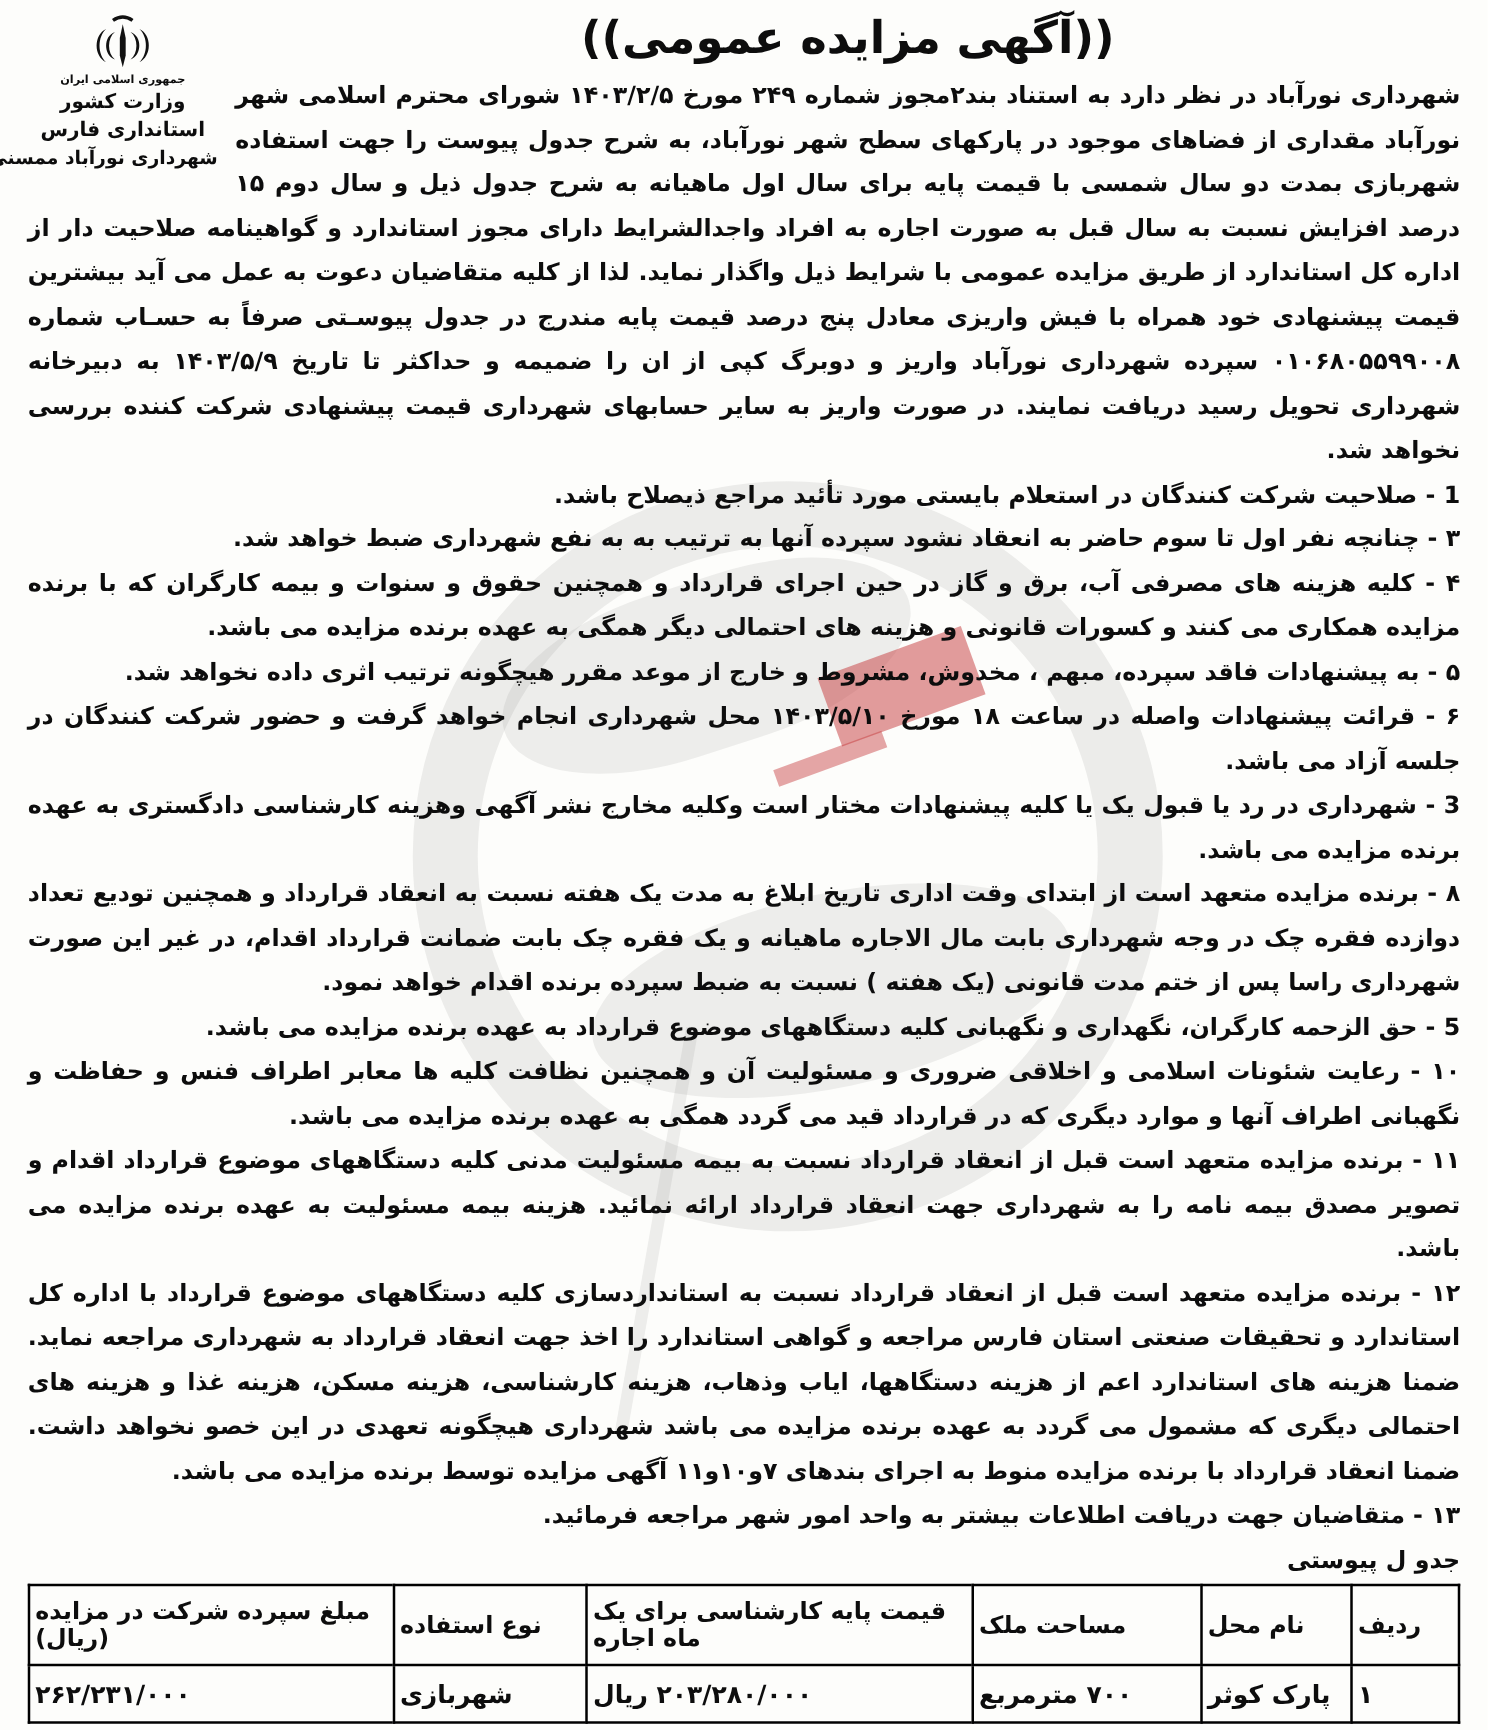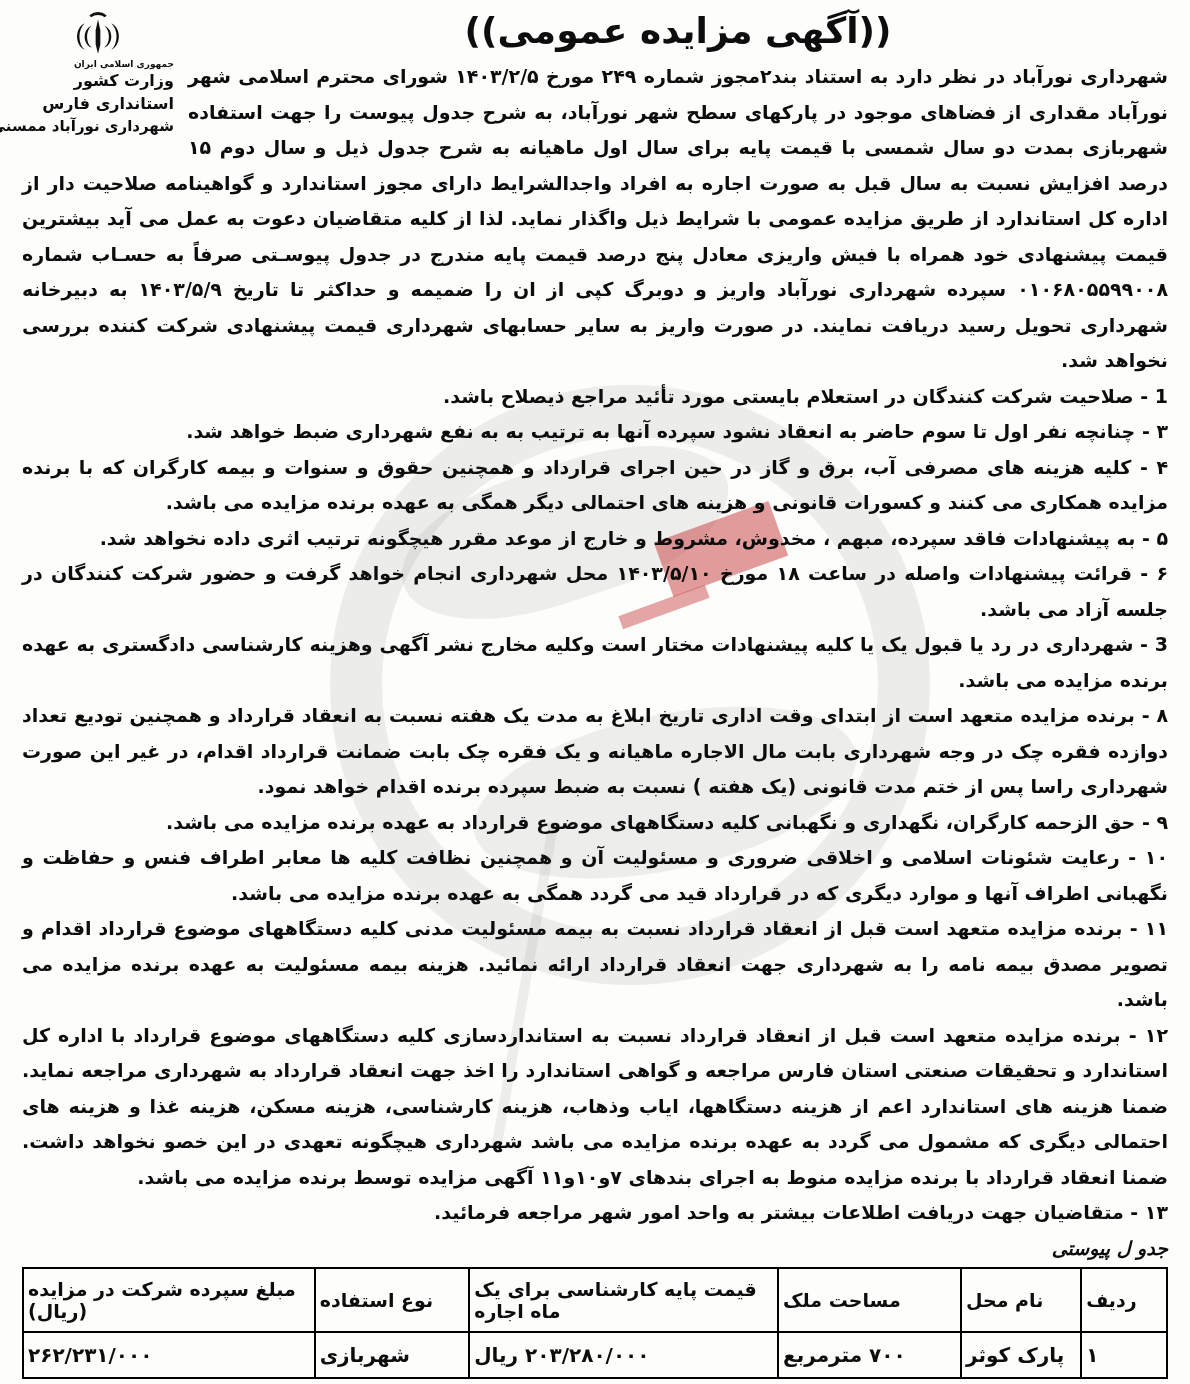--- a/index.html
+++ b/index.html
@@ -18,38 +18,39 @@
     color: #0d0d0d;
     font-weight: 700;
   }
   .content { position: relative; z-index: 1; padding: 8px 22px 0 22px; }
 
   
   .letterhead {
     float: left;
     width: 152px; height: 150px;
     margin-right: 14px;
+    text-align: center;
     padding-top: 2px;
   }
   .emblem { display: block; margin: 0 auto; }
   .lh-caption { font-size: 9px; font-weight: 700; margin-top: -1px; }
   .lh-line { font-size: 16px; line-height: 23px; font-weight: 800; white-space: nowrap; }
   .lh-line-3 { font-size: 15px; }
 
   .title {
     font-size: 36px; font-weight: 800;
     text-align: center;
     margin: 2px 0 8px 0;
   }
   .intro, .item {
     font-size: 19px; line-height: 35.5px;
     text-align: justify;
     margin: 0;
   }
-  .table-caption { font-size: 19px; line-height: 34px; font-weight: 800; font-style: italic; }
+  .table-caption { font-size: 19px; line-height: 34px; font-weight: 800; }
 
   table.attached-table { width: 100%; border-collapse: collapse; margin-top: 2px; }
   .attached-table th, .attached-table td {
     border: 2.5px solid #000;
     text-align: left;
     font-weight: 800;
   }
   .attached-table th { font-size: 19px; padding: 9px 4px; }
   .attached-table td { font-size: 20px; padding: 10px 4px; }
 
@@ -127,21 +128,21 @@
     <p class="intro">شهرداری نورآباد در نظر دارد به استناد بند۲مجوز شماره ۲۴۹ مورخ ۱۴۰۳/۲/۵ شورای محترم اسلامی شهر نورآباد مقداری از فضاهای موجود در پارکهای سطح شهر نورآباد، به شرح جدول پیوست را جهت استفاده شهربازی بمدت دو سال شمسی با قیمت پایه برای سال اول ماهیانه به شرح جدول ذیل و سال دوم ۱۵ درصد افزایش نسبت به سال قبل به صورت اجاره به افراد واجدالشرایط دارای مجوز استاندارد و گواهینامه صلاحیت دار از اداره کل استاندارد از طریق مزایده عمومی با شرایط ذیل واگذار نماید. لذا از کلیه متقاضیان دعوت به عمل می آید بیشترین قیمت پیشنهادی خود همراه با فیش واریزی معادل پنج درصد قیمت پایه مندرج در جدول پیوسـتی صرفاً به حسـاب شماره ۰۱۰۶۸۰۵۵۹۹۰۰۸ سپرده شهرداری نورآباد واریز و دوبرگ کپی از ان را ضمیمه و حداکثر تا تاریخ ۱۴۰۳/۵/۹ به دبیرخانه شهرداری تحویل رسید دریافت نمایند. در صورت واریز به سایر حسابهای شهرداری قیمت پیشنهادی شرکت کننده بررسی نخواهد شد.</p>
 
     <div class="items">
       <div class="item">1 - صلاحیت شرکت کنندگان در استعلام بایستی مورد تأئید مراجع ذیصلاح باشد.</div>
       <div class="item">۳ - چنانچه نفر اول تا سوم حاضر به انعقاد نشود سپرده آنها به ترتیب به به نفع شهرداری ضبط خواهد شد.</div>
       <div class="item">۴ - کلیه هزینه های مصرفی آب، برق و گاز در حین اجرای قرارداد و همچنین حقوق و سنوات و بیمه کارگران که با برنده مزایده همکاری می کنند و کسورات قانونی و هزینه های احتمالی دیگر همگی به عهده برنده مزایده می باشد.</div>
       <div class="item">۵ - به پیشنهادات فاقد سپرده، مبهم ، مخدوش، مشروط و خارج از موعد مقرر هیچگونه ترتیب اثری داده نخواهد شد.</div>
       <div class="item">۶ - قرائت پیشنهادات واصله در ساعت ۱۸ مورخ ۱۴۰۳/۵/۱۰ محل شهرداری انجام خواهد گرفت و حضور شرکت کنندگان در جلسه آزاد می باشد.</div>
       <div class="item">3 - شهرداری در رد یا قبول یک یا کلیه پیشنهادات مختار است وکلیه مخارج نشر آگهی وهزینه کارشناسی دادگستری به عهده برنده مزایده می باشد.</div>
       <div class="item">۸ - برنده مزایده متعهد است از ابتدای وقت اداری تاریخ ابلاغ به مدت یک هفته نسبت به انعقاد قرارداد و همچنین تودیع تعداد دوازده فقره چک در وجه شهرداری بابت مال الاجاره ماهیانه و یک فقره چک بابت ضمانت قرارداد اقدام، در غیر این صورت شهرداری راسا پس از ختم مدت قانونی (یک هفته ) نسبت به ضبط سپرده برنده اقدام خواهد نمود.</div>
-      <div class="item">۹ - حق الزحمه کارگران، نگهداری و نگهبانی کلیه دستگاههای موضوع قرارداد به عهده برنده مزایده می باشد.</div>
+      <div class="item">5 - حق الزحمه کارگران، نگهداری و نگهبانی کلیه دستگاههای موضوع قرارداد به عهده برنده مزایده می باشد.</div>
       <div class="item">۱۰ - رعایت شئونات اسلامی و اخلاقی ضروری و مسئولیت آن و همچنین نظافت کلیه ها معابر اطراف فنس و حفاظت و نگهبانی اطراف آنها و موارد دیگری که در قرارداد قید می گردد همگی به عهده برنده مزایده می باشد.</div>
       <div class="item">۱۱ - برنده مزایده متعهد است قبل از انعقاد قرارداد نسبت به بیمه مسئولیت مدنی کلیه دستگاههای موضوع قرارداد اقدام و تصویر مصدق بیمه نامه را به شهرداری جهت انعقاد قرارداد ارائه نمائید. هزینه بیمه مسئولیت به عهده برنده مزایده می باشد.</div>
       <div class="item">۱۲ - برنده مزایده متعهد است قبل از انعقاد قرارداد نسبت به استانداردسازی کلیه دستگاههای موضوع قرارداد با اداره کل استاندارد و تحقیقات صنعتی استان فارس مراجعه و گواهی استاندارد را اخذ جهت انعقاد قرارداد به شهرداری مراجعه نماید. ضمنا هزینه های استاندارد اعم از هزینه دستگاهها، ایاب وذهاب، هزینه کارشناسی، هزینه مسکن، هزینه غذا و هزینه های احتمالی دیگری که مشمول می گردد به عهده برنده مزایده می باشد شهرداری هیچگونه تعهدی در این خصو نخواهد داشت. ضمنا انعقاد قرارداد با برنده مزایده منوط به اجرای بندهای ۷و۱۰و۱۱ آگهی مزایده توسط برنده مزایده می باشد.</div>
       <div class="item">۱۳ - متقاضیان جهت دریافت اطلاعات بیشتر به واحد امور شهر مراجعه فرمائید.</div>
     </div>
 
     <div class="table-caption">جدو ل پیوستی</div>
 
     <table class="attached-table">
       <colgroup>

